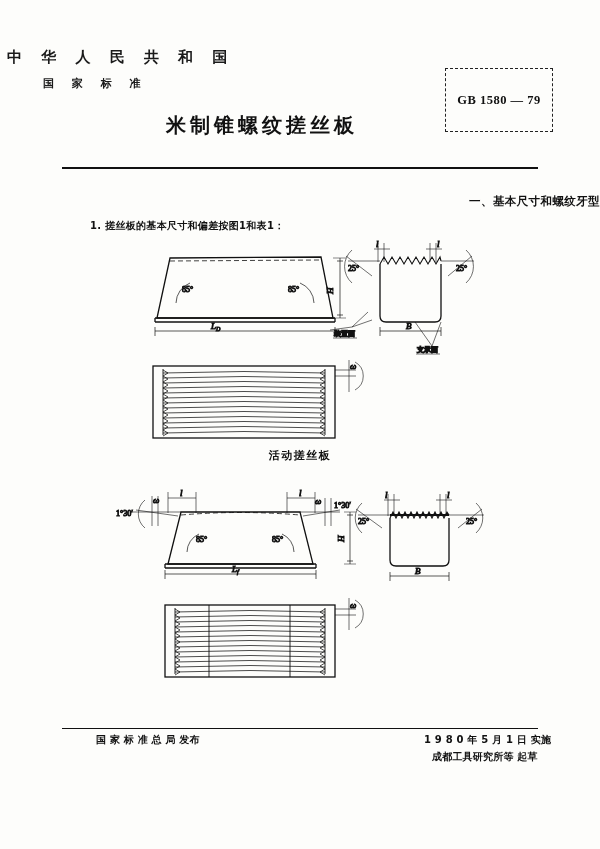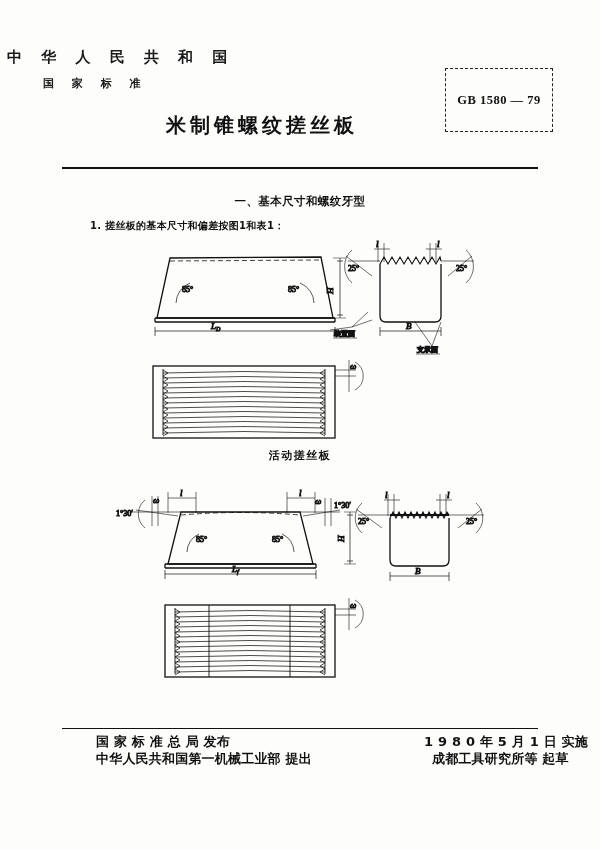--- a/index.html
+++ b/index.html
@@ -87,21 +87,21 @@
     height: 0;
     border-top: 1.6px solid #111;
   }
 
   
   .sect-head {
     position: absolute;
     top: 194px;
     left: 0;
     width: 600px;
-    text-align: center;
+    text-align: right;
     font-size: 11.5px;
     font-weight: bold;
     color: #111;
     letter-spacing: 0.4px;
   }
   .clause {
     position: absolute;
     top: 219px;
     left: 90px;
     font-size: 10px;
@@ -119,21 +119,21 @@
     color: #111;
     letter-spacing: 1.5px;
   }
   .cap-movable { top: 448px; left: 0; width: 600px; }
   .cap-fixed   { top: 688px; left: 0; width: 600px; }
   .cap-fignum  { top: 704px; left: 0; width: 600px; letter-spacing: 0.5px; }
 
   
   .foot {
     position: absolute;
-    font-size: 13px;
+    font-size: 10px;
     font-weight: bold;
     color: #111;
     white-space: nowrap;
     padding-left: 32px;
   }
   .foot-l1 { top: 733px; left: 64px; letter-spacing: 0.2px; }
   .foot-l2 { top: 750px; left: 64px; letter-spacing: 0.2px; }
   .foot-r1 { top: 733px; left: 392px; letter-spacing: 0.2px; }
   .foot-r2 { top: 750px; left: 400px; letter-spacing: 0.2px; }
 
@@ -169,21 +169,20 @@
 
   <div class="rule-main"></div>
 
   <div class="sect-head">一、基本尺寸和螺纹牙型</div>
   <div class="clause">1. 搓丝板的基本尺寸和偏差按图1和表1：</div>
 
   <div class="cap cap-movable">活动搓丝板</div>
 
   <div class="rule-foot"></div>
   <div class="foot foot-l1">国 家 标 准 总 局  发布</div>
-  <div class="foot foot-l2">中华人民共和国第一机械工业部  提出</div>
   <div class="foot foot-r1">1 9 8 0 年 5 月 1 日  实施</div>
   <div class="foot foot-r2">成都工具研究所等  起草</div>
 
   <svg id="drawing" viewBox="0 0 600 849" xmlns="http://www.w3.org/2000/svg">
 
     <g stroke="#111" fill="none" stroke-width="1">
 
       <g>
 
         <path d="M 157 318 L 170 258 L 321 257 L 333 318 Z" stroke-width="1.3"></path>

